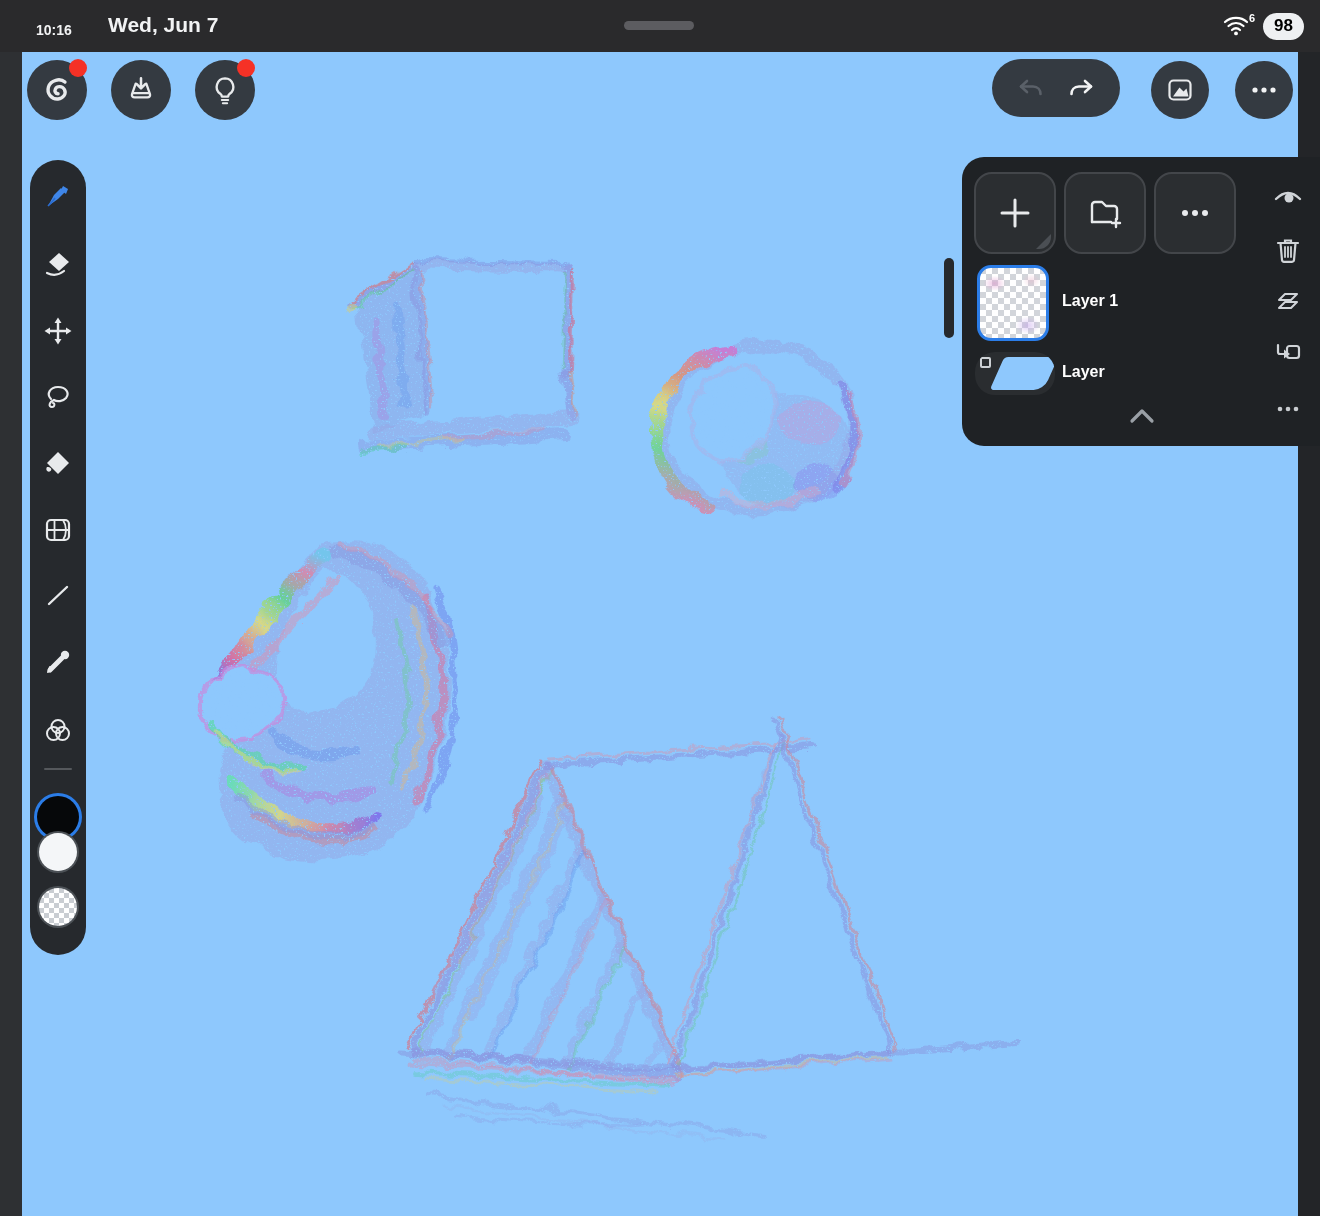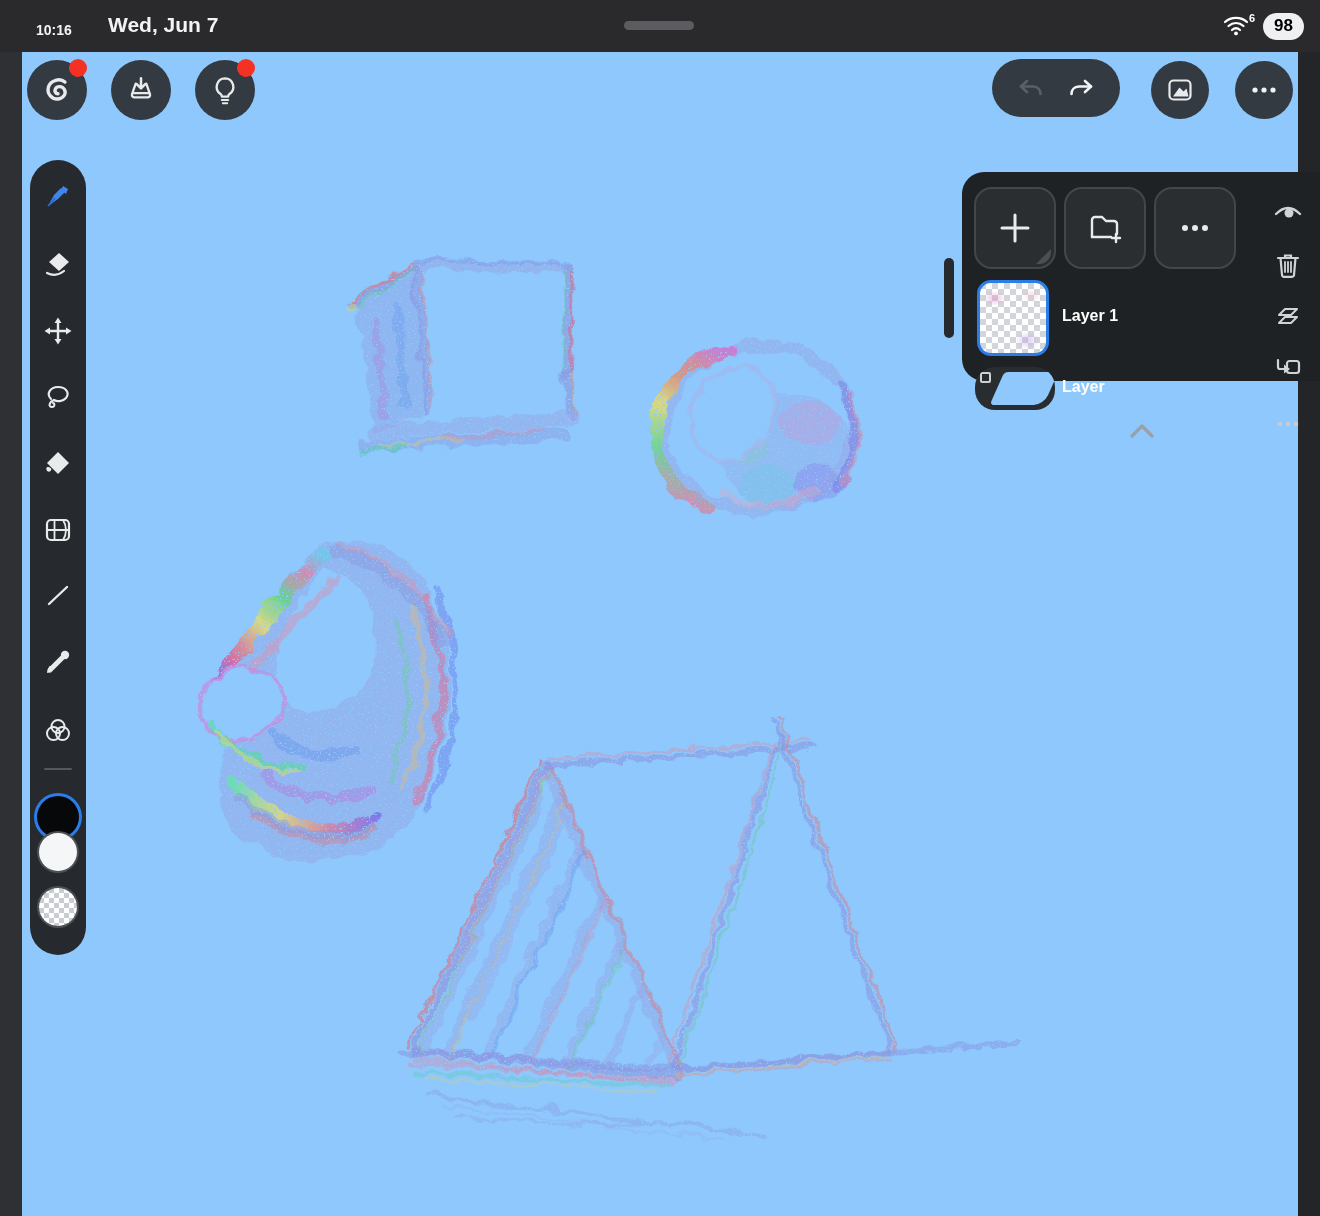--- a/index.html
+++ b/index.html
@@ -33,22 +33,22 @@
                 background:#26292d;z-index:30;}
   .tool{position:absolute;left:11px;width:34px;height:34px;display:flex;align-items:center;justify-content:center;}
   .tool-divider{position:absolute;left:14px;top:608px;width:28px;height:2px;background:#55585c;border-radius:1px;}
   .swatch{position:absolute;border-radius:50%;}
   .swatch-black{left:7px;top:636px;width:42px;height:42px;background:#06080a;box-shadow:0 0 0 3px #2b7de8;}
   .swatch-white{left:9px;top:673px;width:38px;height:38px;background:#f4f6f8;box-shadow:0 0 0 2px #4c5156;}
   .swatch-checker{left:9px;top:728px;width:38px;height:38px;
       background:repeating-conic-gradient(#ffffff 0% 25%, #c9cdd2 25% 50%) 0 0/10px 10px;
       box-shadow:0 0 0 2px #4c5156;}
   
-  .layers-panel{position:absolute;left:962px;top:157px;width:358px;height:209px;background:#1f2225;
-                border-radius:22px 0 0 22px;z-index:30;margin-top:15px;}
+  .layers-panel{position:absolute;left:962px;top:157px;width:358px;height:289px;background:#1f2225;
+                border-radius:22px 0 0 22px;z-index:30;}
   .panel-btn{position:absolute;top:15px;width:82px;height:82px;border-radius:18px;background:#2b2e31;
              border:2px solid #43464a;display:flex;align-items:center;justify-content:center;}
   .fold{position:absolute;right:3px;bottom:3px;width:0;height:0;border-left:15px solid transparent;
         border-bottom:15px solid #4b4f54;border-bottom-right-radius:12px;}
   .layer-thumb{position:absolute;left:15px;top:108px;width:72px;height:76px;border-radius:14px;
       border:3px solid #2b7de8;
       background:
         radial-gradient(16px 11px at 22% 22%, rgba(225,150,205,.55), transparent 70%),
         radial-gradient(18px 13px at 72% 82%, rgba(195,160,235,.5), transparent 70%),
         radial-gradient(13px 10px at 78% 18%, rgba(235,185,205,.45), transparent 70%),

